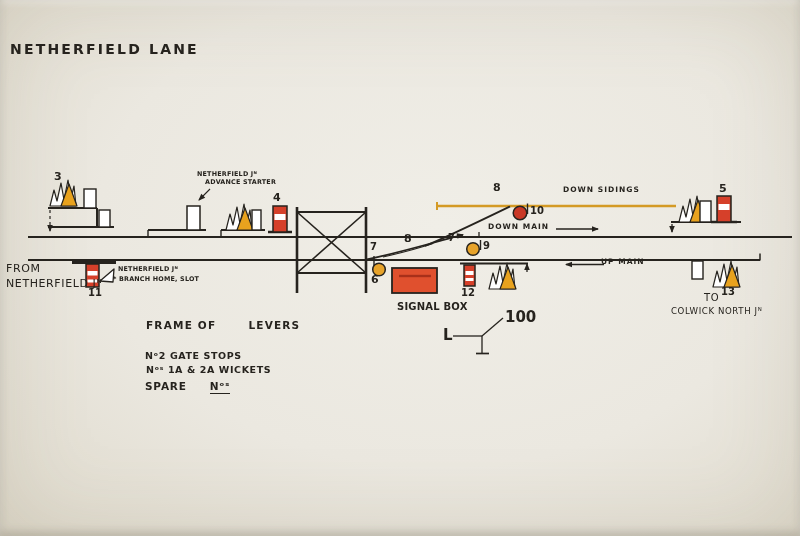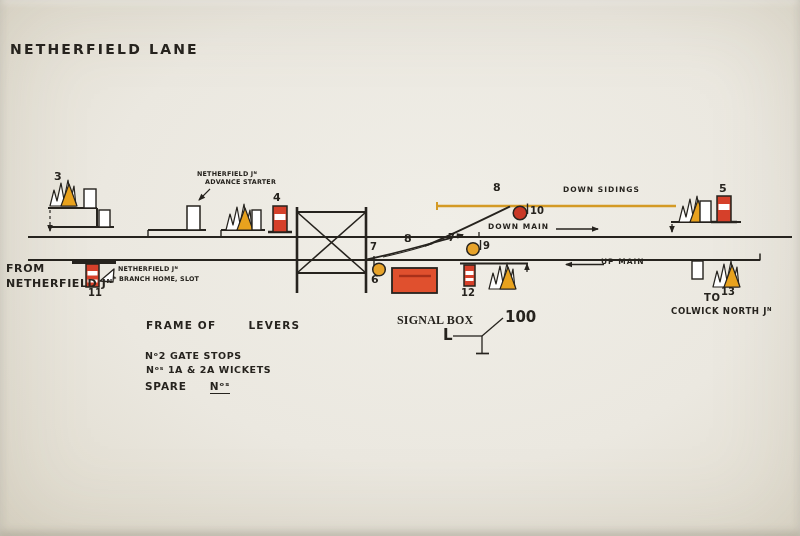--- a/index.html
+++ b/index.html
@@ -6,21 +6,21 @@
   .paper{
     position:relative;width:800px;height:536px;overflow:hidden;
     background:radial-gradient(ellipse at 55% 42%, #f0eee7 0%, #ebe8e0 55%, #ded9cb 100%);
     box-shadow:inset 0 0 90px rgba(140,130,100,.18), inset 0 -4px 8px rgba(100,95,80,.28), inset 0 3px 6px rgba(255,255,255,.5);
     font-family:"DejaVu Sans",sans-serif;
   }
   .hand{position:absolute;color:#26231e;text-transform:uppercase;white-space:nowrap;line-height:1.05;}
   .t-title{font-size:14px;font-weight:700;letter-spacing:2.2px;}
   .t-num{font-size:11px;font-weight:700;letter-spacing:0;}
   .t-numsm{font-size:10px;font-weight:700;}
-  .t-med{font-size:11px;font-weight:700;letter-spacing:.6px;}
+  .t-med{font-size:11px;font-weight:400;letter-spacing:.6px;}
   .t-small{font-size:7.5px;font-weight:600;letter-spacing:1px;}
   .t-tiny{font-size:6.4px;font-weight:600;letter-spacing:.2px;}
   .t-note-h{font-size:10.5px;font-weight:700;letter-spacing:1.2px;}
   .t-note{font-size:9.5px;font-weight:600;letter-spacing:.6px;}
   .t-scale{font-size:15px;font-weight:600;}
   .row{display:flex;}
   .underline{border-bottom:1.6px solid #26231e;padding-bottom:1px;text-align:center;}
   svg{position:absolute;left:0;top:0;}
 </style>
 </head>
@@ -184,21 +184,21 @@
 
   <div class="hand t-small" style="left:601px;top:258px;">Up Main</div>
 
   <div class="hand t-med" style="left:6px;top:263px;">From</div>
   <div class="hand t-med" style="left:6px;top:278px;">Netherfield Jᴺ</div>
 
   <div class="hand t-numsm" style="left:88px;top:288px;">11</div>
   <div class="hand t-tiny" style="left:118px;top:266px;">Netherfield Jᴺ</div>
   <div class="hand t-tiny" style="left:113px;top:276px;text-align:right;">* Branch Home, Slot</div>
 
-  <div class="hand t-tiny" style="left:397px;top:314px;font-size:12px;font-family:Liberation Serif, serif;">Signal Box</div>
+  <div class="hand t-tiny" style="left:397px;top:302px;font-size:10px;">Signal Box</div>
 
   <div class="hand t-numsm" style="left:461px;top:288px;">12</div>
   <div class="hand t-numsm" style="left:721px;top:287px;">13</div>
 
   <div class="hand t-med" style="left:704px;top:293px;font-size:10px;">To</div>
   <div class="hand t-med" style="left:671px;top:307px;font-size:8.6px;text-align:center;">Colwick North Jᴺ</div>
 
   <div class="hand t-scale" style="left:443px;top:328px;">L</div>
   <div class="hand t-scale" style="left:505px;top:310px;">100</div>
 

